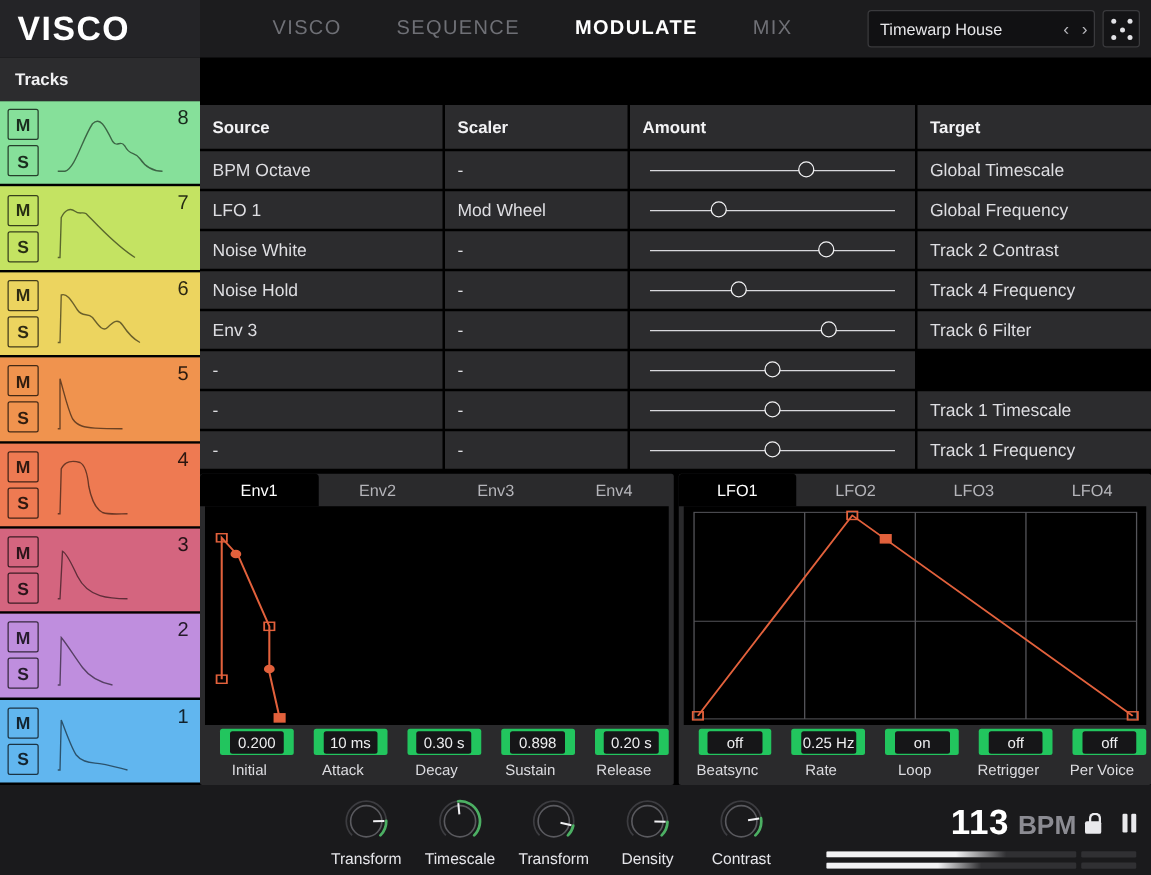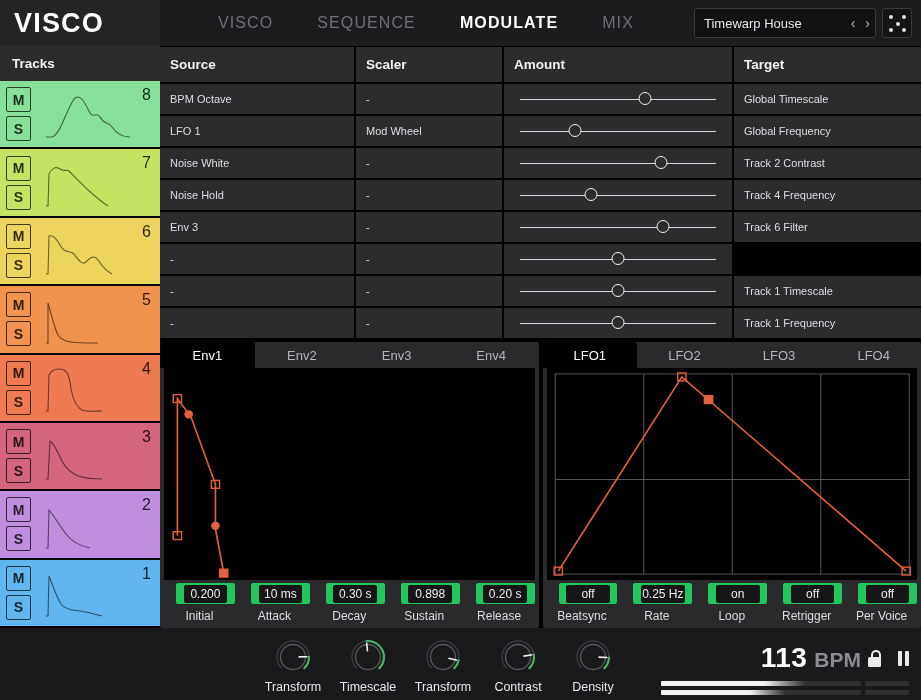--- a/index.html
+++ b/index.html
@@ -117,26 +117,26 @@
     position: absolute; right: 9px; top: 5px;
     color: rgba(0,0,0,0.82); font-size: 16px;
   }
 
   
   .right { flex: 1 1 auto; display: flex; flex-direction: column; min-width: 0; background:#000; }
 
   
   .matrix { flex: 0 0 281px; display: flex; flex-direction: column; gap: 2px; padding-top: 1px; }
   .mrow { display: flex; gap: 2px; height: 30px; flex: 0 0 30px; }
-  .mrow.head { height: 35px; flex: 0 0 35px; }
+  .mrow.head { height: 35px; flex: 0 0 35px; margin-top: 37px; }
   .cell {
     background: #2c2c2e;
     display: flex; align-items: center;
     padding-left: 10px;
-    color: #dedee2; font-size: 11px;
+    color: #dedee2; font-size: 14px;
     overflow: hidden; white-space: nowrap;
   }
   .mrow.head .cell { color: #f2f2f4; font-weight: bold; font-size: 13.5px; }
   .c-source { width: 194px; flex: 0 0 194px; }
   .c-scaler { width: 146px; flex: 0 0 146px; }
   .c-amount { width: 228px; flex: 0 0 228px; padding-left: 0; }
   .c-target { flex: 1 1 auto; }
   .mrow.head .c-amount { padding-left: 10px; }
   .slider { position: relative; width: 100%; height: 30px; cursor: pointer; }
   .slider .track-line {
@@ -586,33 +586,33 @@
             <circle cx="22" cy="22" r="12.5" fill="none" stroke="#5a5a5f" stroke-width="1.3"></circle>
             <path d="M33.31,33.31 A16,16 0 0 0 37.61,25.49" fill="none" stroke="#4caf63" stroke-width="2.2" stroke-linecap="round"></path>
             <line x1="27.37" y1="23.20" x2="36.15" y2="25.16" stroke="#f0f0f3" stroke-width="1.6"></line>
           </svg>
           <div class="knob-label">Transform</div>
         </div>
         <div class="knob-wrap">
           <svg width="44" height="44" viewBox="0 0 44 44">
             <path d="M33.31,33.31 A16,16 0 1 0 10.69,33.31" fill="none" stroke="#3c3c40" stroke-width="1.4"></path>
             <circle cx="22" cy="22" r="12.5" fill="none" stroke="#5a5a5f" stroke-width="1.3"></circle>
+            <path d="M33.31,33.31 A16,16 0 0 0 37.99,22.50" fill="none" stroke="#4caf63" stroke-width="2.2" stroke-linecap="round"></path>
+            <line x1="27.50" y1="22.17" x2="36.49" y2="22.46" stroke="#f0f0f3" stroke-width="1.6"></line>
+          </svg>
+          <div class="knob-label">Density</div>
+        </div>
+        <div class="knob-wrap">
+          <svg width="44" height="44" viewBox="0 0 44 44">
+            <path d="M33.31,33.31 A16,16 0 1 0 10.69,33.31" fill="none" stroke="#3c3c40" stroke-width="1.4"></path>
+            <circle cx="22" cy="22" r="12.5" fill="none" stroke="#5a5a5f" stroke-width="1.3"></circle>
             <path d="M33.31,33.31 A16,16 0 0 0 37.80,19.50" fill="none" stroke="#4caf63" stroke-width="2.2" stroke-linecap="round"></path>
             <line x1="27.43" y1="21.14" x2="36.32" y2="19.73" stroke="#f0f0f3" stroke-width="1.6"></line>
           </svg>
           <div class="knob-label">Contrast</div>
-        </div>
-        <div class="knob-wrap">
-          <svg width="44" height="44" viewBox="0 0 44 44">
-            <path d="M33.31,33.31 A16,16 0 1 0 10.69,33.31" fill="none" stroke="#3c3c40" stroke-width="1.4"></path>
-            <circle cx="22" cy="22" r="12.5" fill="none" stroke="#5a5a5f" stroke-width="1.3"></circle>
-            <path d="M33.31,33.31 A16,16 0 0 0 37.99,22.50" fill="none" stroke="#4caf63" stroke-width="2.2" stroke-linecap="round"></path>
-            <line x1="27.50" y1="22.17" x2="36.49" y2="22.46" stroke="#f0f0f3" stroke-width="1.6"></line>
-          </svg>
-          <div class="knob-label">Density</div>
         </div>
       </div>
 
     <div class="bpm-area">
       <div class="bpm-row">
         <div class="bpm-num">113</div>
         <div class="bpm-unit">BPM</div>
         <div class="lock">
           <div class="shackle"></div>
             <div class="body2"></div>

